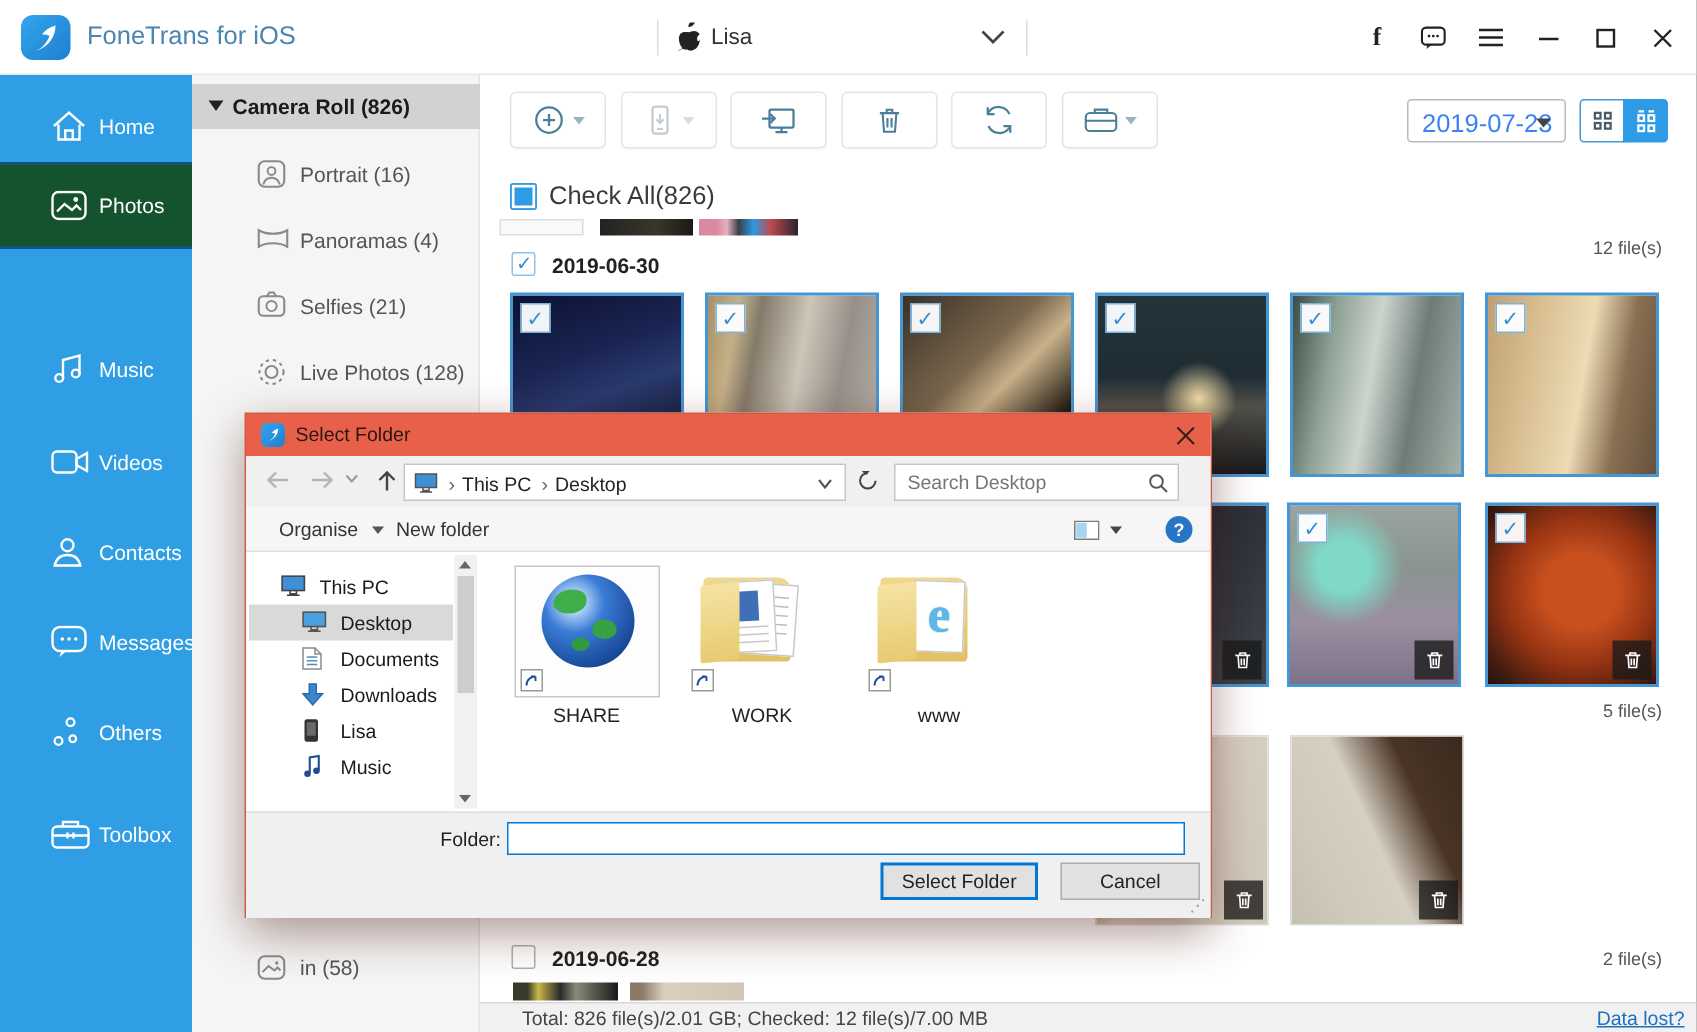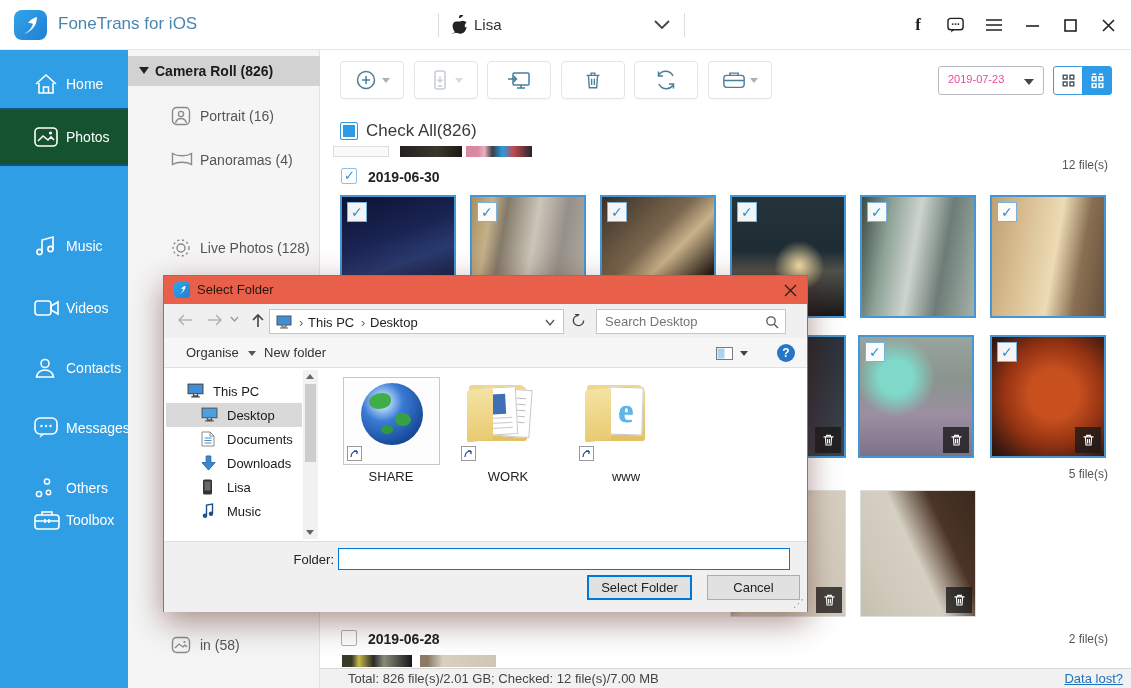--- a/index.html
+++ b/index.html
@@ -33,21 +33,21 @@
   .phead .tri{position:absolute;left:11px;top:11px;width:0;height:0;border-left:5px solid transparent;border-right:5px solid transparent;border-top:7px solid #222;}
   .phead .pt{position:absolute;left:27px;top:7px;font-size:14px;font-weight:bold;color:#1a1a1a;}
   .pitem{position:absolute;left:0;width:192px;height:26px;color:#555;font-size:14px;}
   .pitem .pi{position:absolute;left:43px;top:3px;color:#8a8a8a;}
   .pitem .pl{position:absolute;left:72px;top:5px;}
 
   
   .tbtn{position:absolute;top:61px;width:64px;height:38px;background:#fff;border:1px solid #e2e6e9;border-radius:4px;
         display:flex;align-items:center;justify-content:center;gap:4px;color:#4a7e99;box-shadow:0 1px 1px rgba(0,0,0,.03);}
   .caret{width:0;height:0;border-left:4px solid transparent;border-right:4px solid transparent;border-top:5px solid #9fb3bf;}
-  .datebox{position:absolute;left:938px;top:66px;width:106px;height:29px;background:#fff;border:1px solid #b6bcc0;border-radius:3px;font-size:11px;color:#ec4899;}
+  .datebox{position:absolute;left:938px;top:66px;width:106px;height:29px;background:#fff;border:1px solid #b6bcc0;border-radius:3px;font-size:17px;color:#3b82f6;}
   .datebox .dv{position:absolute;left:9px;top:6px;}
   .datebox .caretd{position:absolute;right:9px;top:12px;border-left:5px solid transparent;border-right:5px solid transparent;border-top:6px solid #444;width:0;height:0;}
   .vtog{position:absolute;top:66px;width:30px;height:29px;display:flex;align-items:center;justify-content:center;}
   .vt1{left:1053px;background:#fff;border:1px solid #3f9be0;border-radius:3px 0 0 3px;color:#4a5a66;}
   .vt2{left:1082px;background:#2e9be6;border:1px solid #2e9be6;border-radius:0 3px 3px 0;color:#fff;}
 
   
   .chkall{position:absolute;left:340px;top:122px;width:18px;height:18px;background:#2e9be6;border:1px solid #2e9be6;border-radius:2px;box-shadow:inset 0 0 0 2px #fff;}
   .chkall-lab{position:absolute;left:366px;top:121px;font-size:17px;color:#3a3a3a;}
   .gchk{position:absolute;width:16px;height:16px;background:#fff;border:1px solid #8fc1e8;border-radius:2px;}
@@ -244,21 +244,21 @@
     <div class="sbitem" style="top:412px;">
       <span class="si">
           <svg width="22" height="22" viewBox="0 0 22 22">
             <circle cx="13" cy="4.5" r="2.6" fill="none" stroke="#fff" stroke-width="1.5"></circle>
             <circle cx="5" cy="17" r="2.6" fill="none" stroke="#fff" stroke-width="1.5"></circle>
             <circle cx="14.5" cy="15.5" r="2.2" fill="none" stroke="#fff" stroke-width="1.5"></circle>
           </svg>
         </span>
       <span class="sl">Others</span>
     </div>
-    <div class="sbitem" style="top:444px;text-align:right;">
+    <div class="sbitem" style="top:480px;text-align:right;">
       <span class="si">
           <svg width="26" height="22" viewBox="0 0 26 22">
             <rect x="1" y="6" width="24" height="14" rx="3" fill="none" stroke="#fff" stroke-width="1.6"></rect>
             <path d="M8 6V3h10v3M1 12h24M11 10v4M15 10v4" fill="none" stroke="#fff" stroke-width="1.6"></path>
           </svg>
         </span>
       <span class="sl">Toolbox</span>
     </div>
   </div>
 
@@ -277,20 +277,30 @@
         </span>
       <span class="pl">Portrait (16)</span>
     </div>
     <div class="pitem" style="top:97px;">
       <span class="pi">
           <svg width="22" height="18" viewBox="0 0 22 18">
             <path d="M1.5 3.5c3 1.8 6 2.3 9.5 2.3s6.5-.5 9.5-2.3v11c-3-1.8-6-2.3-9.5-2.3s-6.5.5-9.5 2.3z" fill="none" stroke="#8a8a8a" stroke-width="1.4"></path>
           </svg>
         </span>
       <span class="pl">Panoramas (4)</span>
+    </div>
+    <div class="pitem" style="top:141px;">
+      <span class="pi">
+          <svg width="20" height="18" viewBox="0 0 20 18">
+            <rect x="1.5" y="3.5" width="17" height="13" rx="3" fill="none" stroke="#8a8a8a" stroke-width="1.4"></rect>
+            <path d="M7 3.5L8.5 1h3L13 3.5" fill="none" stroke="#8a8a8a" stroke-width="1.3"></path>
+            <circle cx="10" cy="10" r="3.4" fill="none" stroke="#8a8a8a" stroke-width="1.3"></circle>
+          </svg>
+        </span>
+      <span class="pl">Selfies (21)</span>
     </div>
     <div class="pitem" style="top:185px;">
       <span class="pi">
           <svg width="20" height="20" viewBox="0 0 20 20">
             <circle cx="10" cy="10" r="4" fill="none" stroke="#8a8a8a" stroke-width="1.4"></circle>
             <circle cx="10" cy="10" r="8" fill="none" stroke="#8a8a8a" stroke-width="1.4" stroke-dasharray="2.2 2.6"></circle>
           </svg>
         </span>
       <span class="pl">Live Photos (128)</span>
     </div>

